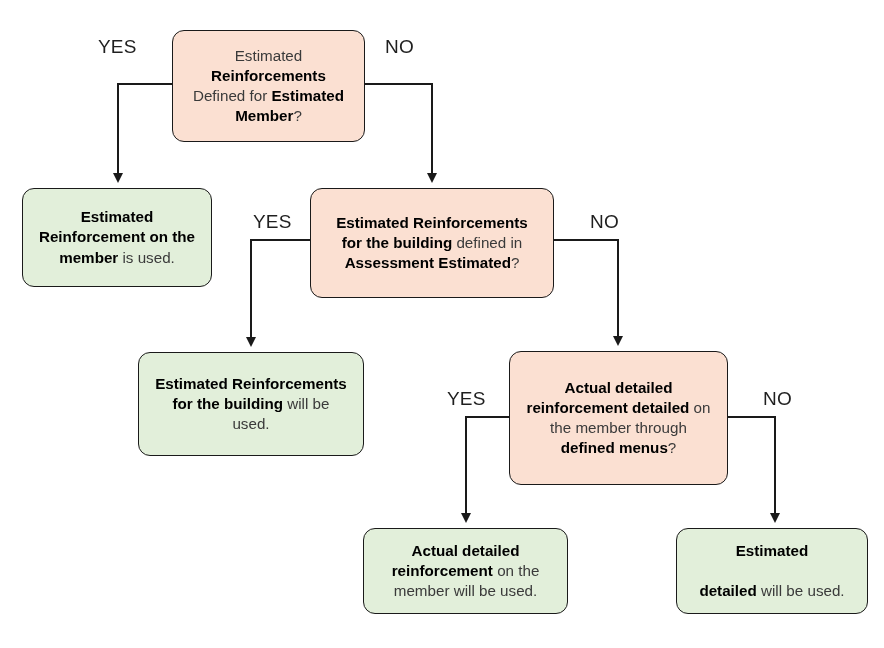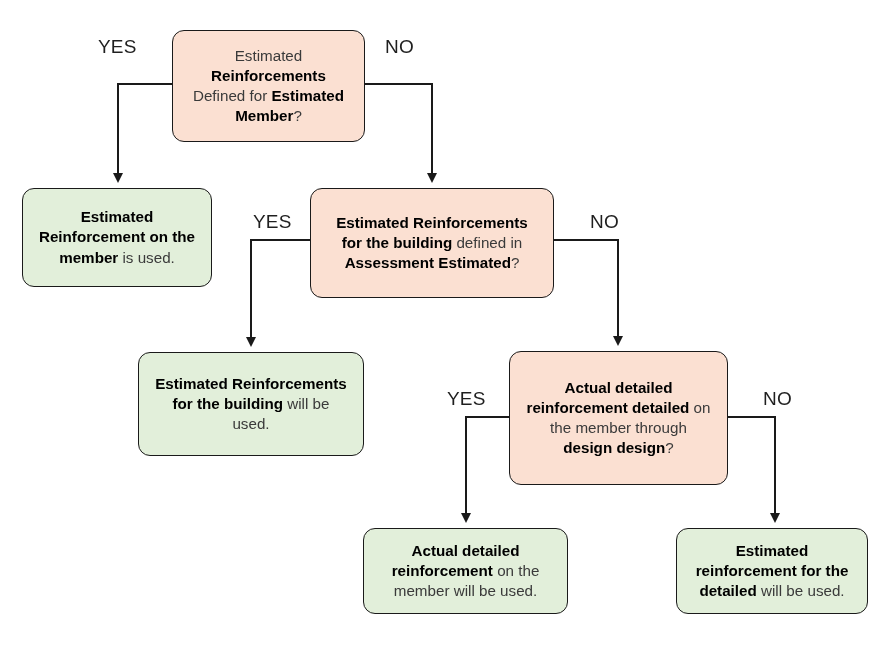--- a/index.html
+++ b/index.html
@@ -96,29 +96,29 @@
 
   <div class="node decision" style="left:310px; top:188px; width:244px; height:110px;">
     <span class="t"><b>Estimated Reinforcements</b><br><b>for the building</b> defined in<br><b>Assessment Estimated</b>?</span>
   </div>
 
   <div class="node terminal" style="left:138px; top:352px; width:226px; height:104px;">
     <span class="t"><b>Estimated Reinforcements</b><br><b>for the building</b> will be<br>used.</span>
   </div>
 
   <div class="node decision" style="left:509px; top:351px; width:219px; height:134px;">
-    <span class="t"><b>Actual detailed</b><br><b>reinforcement detailed</b> on<br>the member through<br><b>design design</b>?</span>
+    <span class="t"><b>Actual detailed</b><br><b>reinforcement detailed</b> on<br>the member through<br><b>defined menus</b>?</span>
   </div>
 
   <div class="node terminal" style="left:363px; top:528px; width:205px; height:86px;">
     <span class="t"><b>Actual detailed</b><br><b>reinforcement</b> on the<br>member will be used.</span>
   </div>
 
   <div class="node terminal" style="left:676px; top:528px; width:192px; height:86px;">
-    <span class="t"><b>Estimated</b><br><b>reinforcement for the</b><br><b>detailed</b> will be used.</span>
+    <span class="t"><b>Estimated</b><br><br><b>detailed</b> will be used.</span>
   </div>
 
   <div class="edge-label" style="left:98px; top:36px;">YES</div>
 
   <div class="edge-label" style="left:385px; top:36px;">NO</div>
 
   <div class="edge-label" style="left:253px; top:211px;">YES</div>
 
   <div class="edge-label" style="left:590px; top:211px;">NO</div>
 

